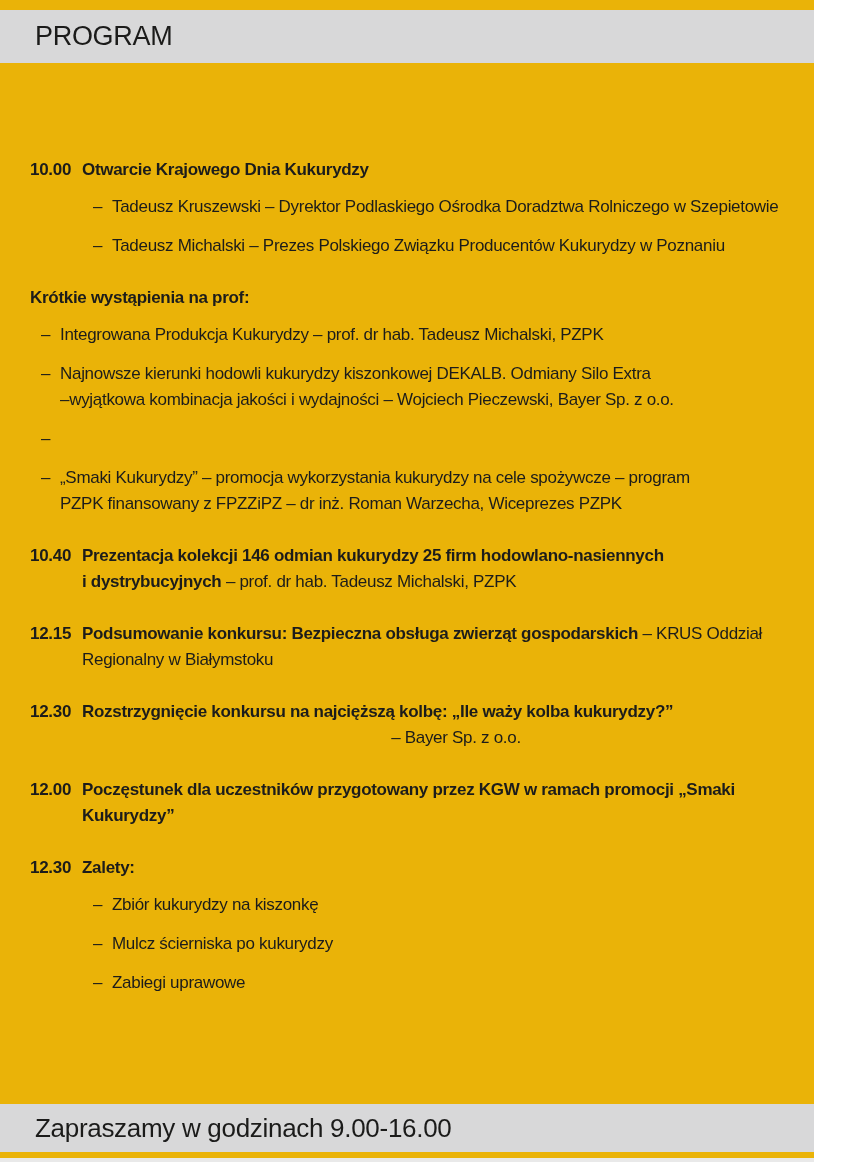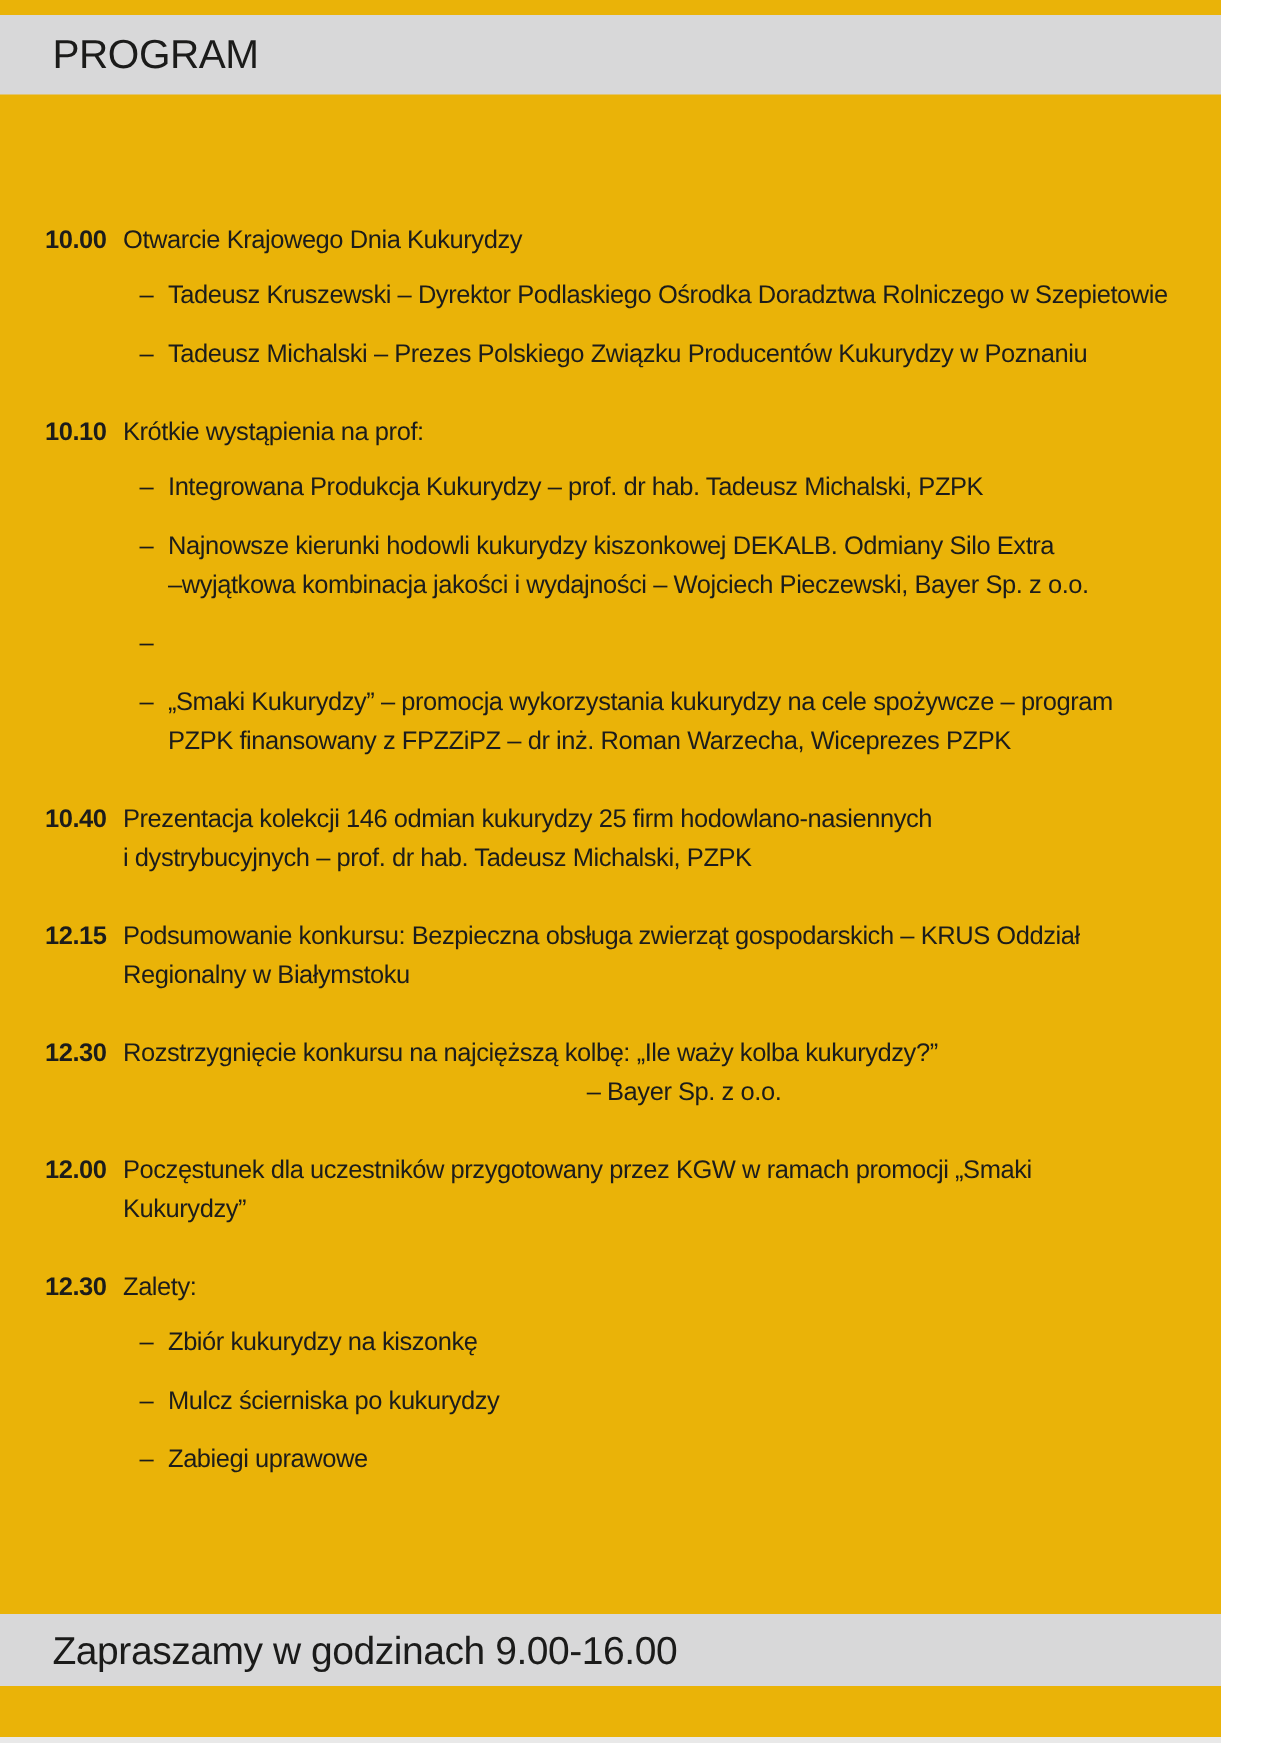--- a/index.html
+++ b/index.html
@@ -5,38 +5,38 @@
   html,body{margin:0;padding:0;background:#fff;}
   .page{
     position:relative;width:814px;height:1162px;background:#eab308;
     font-family:"Liberation Sans",sans-serif;color:#1c1c1b;overflow:hidden;
   }
   .bar{
     position:absolute;left:0;width:846px;background:#d8d8d9;
     display:flex;align-items:center;padding-left:35px;box-sizing:border-box;
   }
   .header-bar{top:10px;height:53px;}
-  .footer-bar{top:1076px;height:48px;}
+  .footer-bar{top:1104px;height:48px;}
   .bar-title{
     font-size:27px;line-height:1;letter-spacing:-0.3px;color:#1b1b1a;
     white-space:nowrap;
   }
   .footer-bar .bar-title{font-size:26px;}
-  .content{position:absolute;top:147px;left:30px;width:800px;}
+  .content{position:absolute;top:157px;left:30px;width:800px;}
   .item{display:flex;margin-bottom:26px;}
   .time{
     flex:0 0 52px;font-weight:bold;font-size:17px;line-height:26px;
     letter-spacing:-0.3px;
   }
   .body{flex:1;max-width:762px;}
   .title{
     margin:0;font-size:17px;line-height:26px;white-space:pre-wrap;
     letter-spacing:-0.3px;
   }
-  .tt{font-weight:normal;}
+  .tt{font-weight:bold;}
   .sfx{font-weight:normal;}
   .subline{margin:0;font-size:17px;line-height:26px;letter-spacing:-0.3px;text-align:center;}
   .subs{margin-top:11px;padding-left:11px;}
   .sub{display:flex;margin-bottom:13px;font-size:17px;line-height:26px;}
   .sub:last-child{margin-bottom:0;}
   .dash{flex:0 0 19px;}
   .txt{white-space:pre-wrap;letter-spacing:-0.3px;}
   .bottom-strip{
     position:absolute;left:0;bottom:0;width:850px;height:4px;background:#e9e9e9;
   }
@@ -62,21 +62,20 @@
     <span class="txt">Tadeusz Kruszewski – Dyrektor Podlaskiego Ośrodka Doradztwa Rolniczego w Szepietowie</span>
   </div>
             <div class="sub">
     <span class="dash">–</span>
     <span class="txt">Tadeusz Michalski – Prezes Polskiego Związku Producentów Kukurydzy w Poznaniu</span>
   </div>
           </div>
     </div>
   </div>
       <div class="item">
-    <span class="time">10.10</span>
     <div class="body">
       <p class="title"><b class="tt">Krótkie wystąpienia na prof:</b></p>
 
       <div class="subs">
             <div class="sub">
     <span class="dash">–</span>
     <span class="txt">Integrowana Produkcja Kukurydzy – prof. dr hab. Tadeusz Michalski, PZPK</span>
   </div>
             <div class="sub">
     <span class="dash">–</span>

